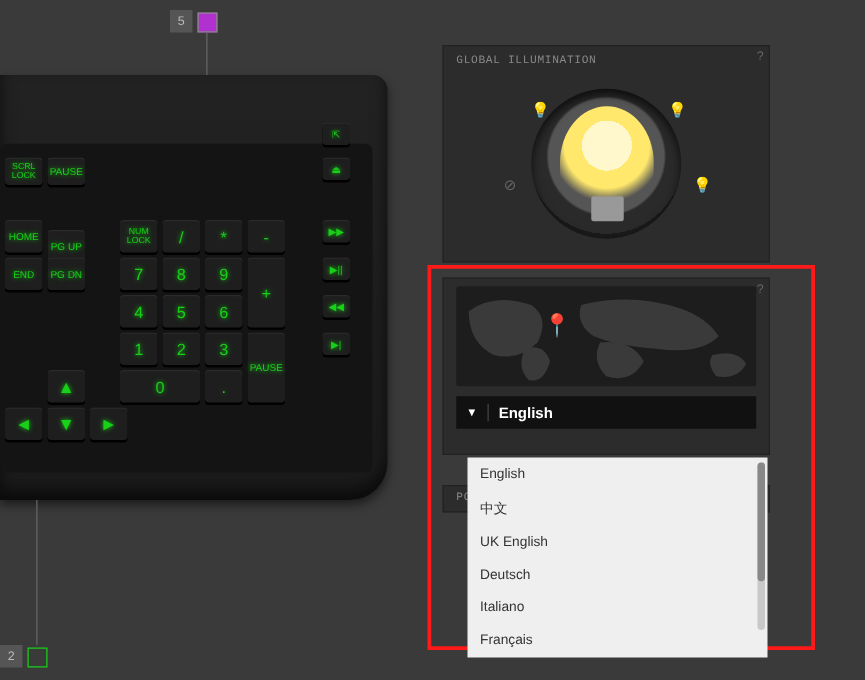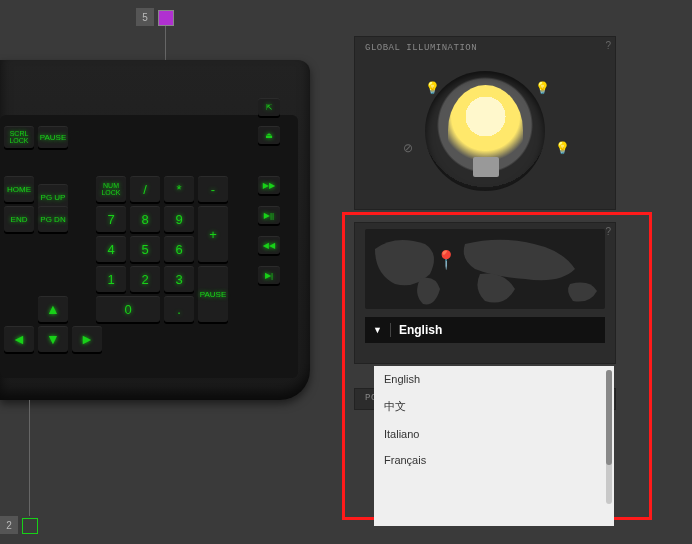--- a/index.html
+++ b/index.html
@@ -141,19 +141,21 @@
     </div>
   </div>
 
   <div class="po-panel" style="left:354px;top:388px;width:260px;height:20px;">
     <div class="panel-title" style="padding-top:4px;">PO</div>
   </div>
 
   <div class="dd-list" style="position:absolute;left:364px;top:366px;width:240px;height:168px;">
     <div class="dd-item">English</div>
     <div class="dd-item">中文</div>
+    <div class="dd-item">UK English</div>
+    <div class="dd-item">Deutsch</div>
     <div class="dd-item">Italiano</div>
     <div class="dd-item">Français</div>
     <div class="dd-scroll"></div>
     <div class="dd-thumb"></div>
   </div>
 
 </div>
 
 </body></html>

